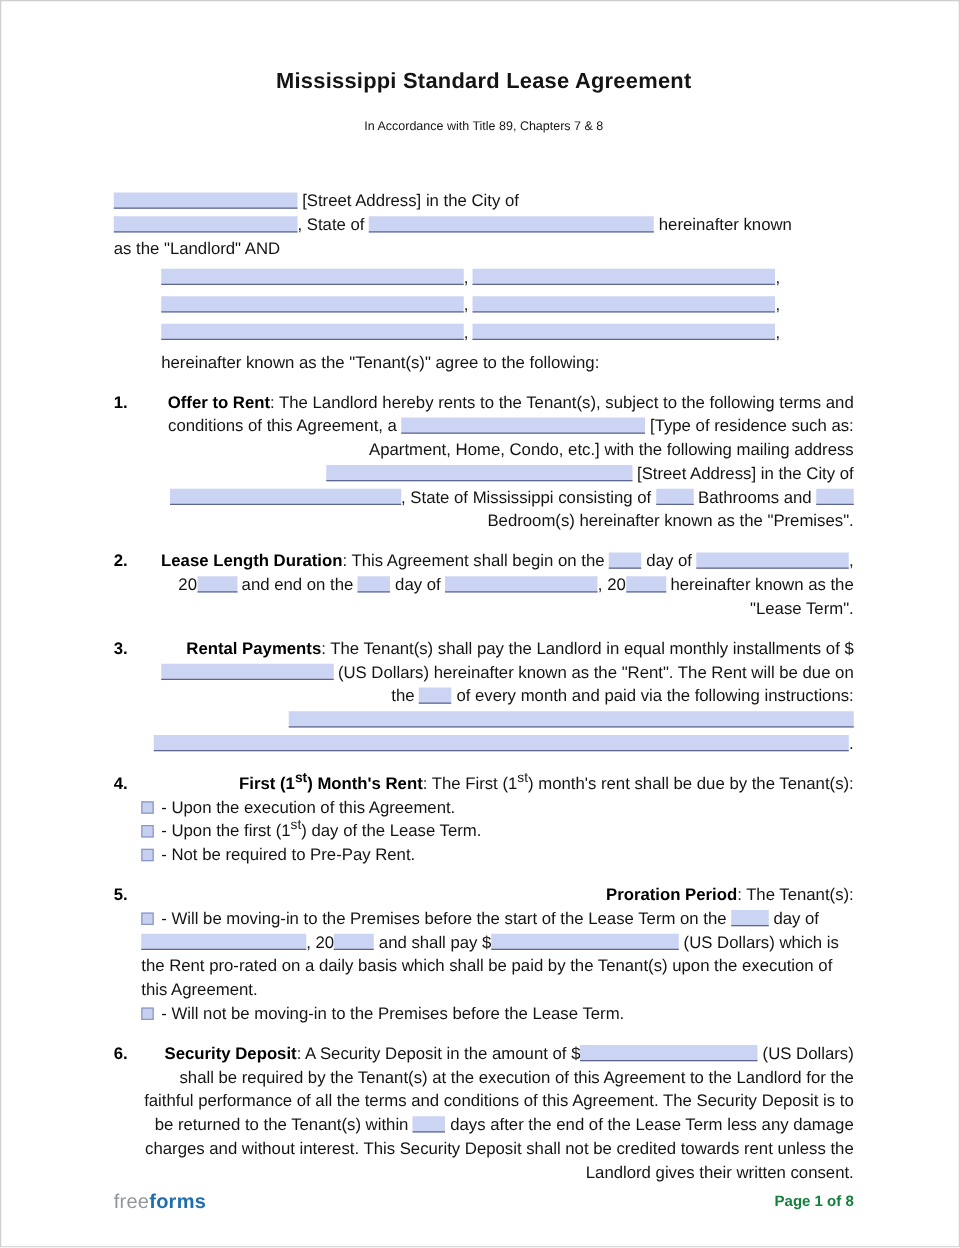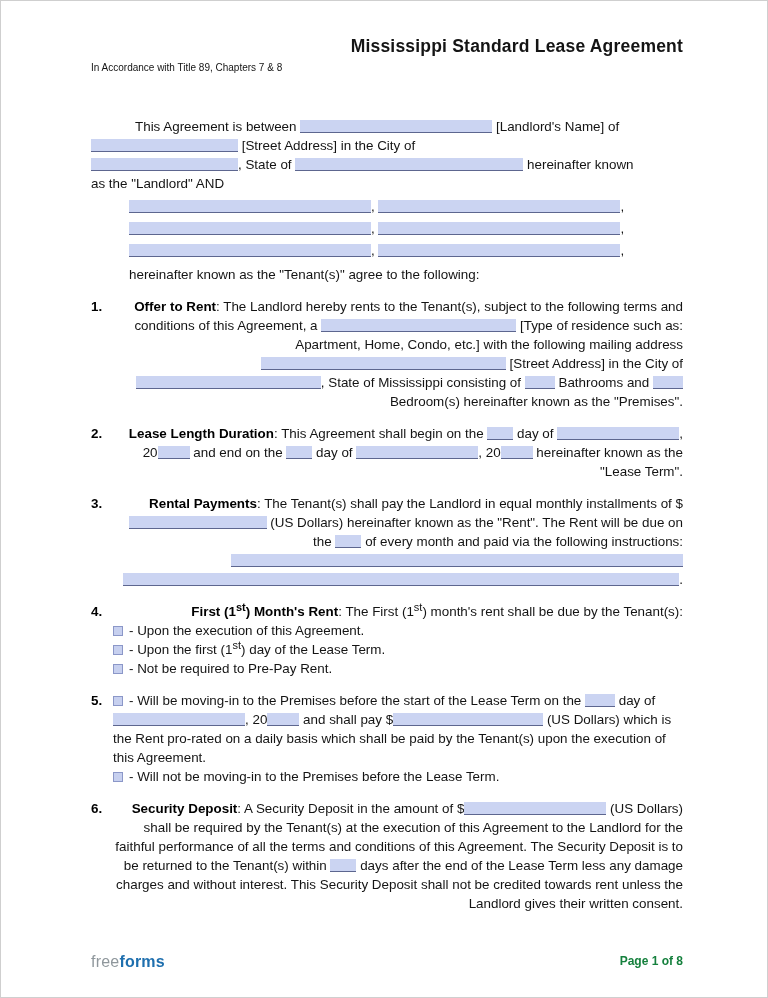--- a/index.html
+++ b/index.html
@@ -6,22 +6,22 @@
   html, body { margin: 0; padding: 0; background: #ffffff; }
   .page {
     width: 768px; height: 998px;
     background: #ffffff;
     border: 1px solid #cfcfcf;
     padding: 36px 84px 26px 90px;
     display: flex; flex-direction: column;
     font-family: "Liberation Sans", sans-serif;
     font-size: 13.4px; line-height: 19px; color: #141414;
   }
-  .doc-title { text-align: right; font-size: 17.5px; font-weight: 700; margin: 0; letter-spacing: .2px; }
-  .doc-subtitle { font-size: 10px; margin-top: 2px; }
+  .doc-title { text-align: center; font-size: 17.5px; font-weight: 700; margin: 18px; letter-spacing: .2px; }
+  .doc-subtitle { text-align: center; font-size: 10px; margin-top: 2px; }
   .intro { margin-top: 40px; }
   .intro .line.indent { text-indent: 44px; }
   .blank {
     display: inline-block; height: 13px;
     background: #cbd4f2;
     border-bottom: 1px solid #5d668f;
     vertical-align: -2px;
   }
   .tenants { margin-left: 38px; margin-top: 4px; }
   .t-row { margin-bottom: 3px; }
@@ -48,21 +48,20 @@
 <body>
 
 <div class="page">
 
   <header>
     <h1 class="doc-title">Mississippi Standard Lease Agreement</h1>
     <div class="doc-subtitle">In Accordance with Title 89, Chapters 7 &amp; 8</div>
   </header>
 
   <div class="intro">
-    <div class="line indent">This Agreement is between <span class="blank" style="width: 192px;"></span> [Landlord's Name] of</div>
     <div class="line"><span class="blank" style="width: 147px;"></span> [Street Address] in the City of</div>
     <div class="line"><span class="blank" style="width: 147px;"></span>, State of <span class="blank" style="width: 228px;"></span> hereinafter known</div>
     <div class="line">as the "Landlord" AND</div>
   </div>
 
   <div class="tenants">
     <div class="t-row"><span class="blank" style="width: 242px;"></span>, <span class="blank" style="width: 242px;"></span>,</div>
     <div class="t-row"><span class="blank" style="width: 242px;"></span>, <span class="blank" style="width: 242px;"></span>,</div>
     <div class="t-row"><span class="blank" style="width: 242px;"></span>, <span class="blank" style="width: 242px;"></span>,</div>
   </div>
@@ -98,20 +97,21 @@
         <p class="sec-text"><b>First (1<sup>st</sup>) Month's Rent</b><span>: The First (1<sup>st</sup>) month's rent shall be due by the Tenant(s):</span></p>
         <div class="check-item"><span class="checkbox"></span><span>- Upon the execution of this Agreement.</span></div>
         <div class="check-item"><span class="checkbox"></span><span>- Upon the first (1<sup>st</sup>) day of the Lease Term.</span></div>
         <div class="check-item"><span class="checkbox"></span><span>- Not be required to Pre-Pay Rent.</span></div>
       </div>
     </section>
 
     <section class="sec">
       <span class="num">5.</span>
       <div class="sec-body">
+        <p class="sec-text"><b>Proration Period</b><span>: The Tenant(s):</span></p>
         <div class="check-item"><span class="checkbox"></span><span>- Will be moving-in to the Premises before the start of the Lease Term on the <span class="blank" style="width: 30px;"></span> day of <span class="blank" style="width: 132px;"></span>, 20<span class="blank" style="width: 32px;"></span> and shall pay $<span class="blank" style="width: 150px;"></span> (US Dollars) which is the Rent pro-rated on a daily basis which shall be paid by the Tenant(s) upon the execution of this Agreement.</span></div>
         <div class="check-item"><span class="checkbox"></span><span>- Will not be moving-in to the Premises before the Lease Term.</span></div>
       </div>
     </section>
 
     <section class="sec">
       <span class="num">6.</span>
       <div class="sec-body">
         <p class="sec-text"><b>Security Deposit</b><span>: A Security Deposit in the amount of $<span class="blank" style="width: 142px;"></span> (US Dollars) shall be required by the Tenant(s) at the execution of this Agreement to the Landlord for the faithful performance of all the terms and conditions of this Agreement. The Security Deposit is to be returned to the Tenant(s) within <span class="blank" style="width: 26px;"></span> days after the end of the Lease Term less any damage charges and without interest. This Security Deposit shall not be credited towards rent unless the Landlord gives their written consent.</span></p>
       </div>

